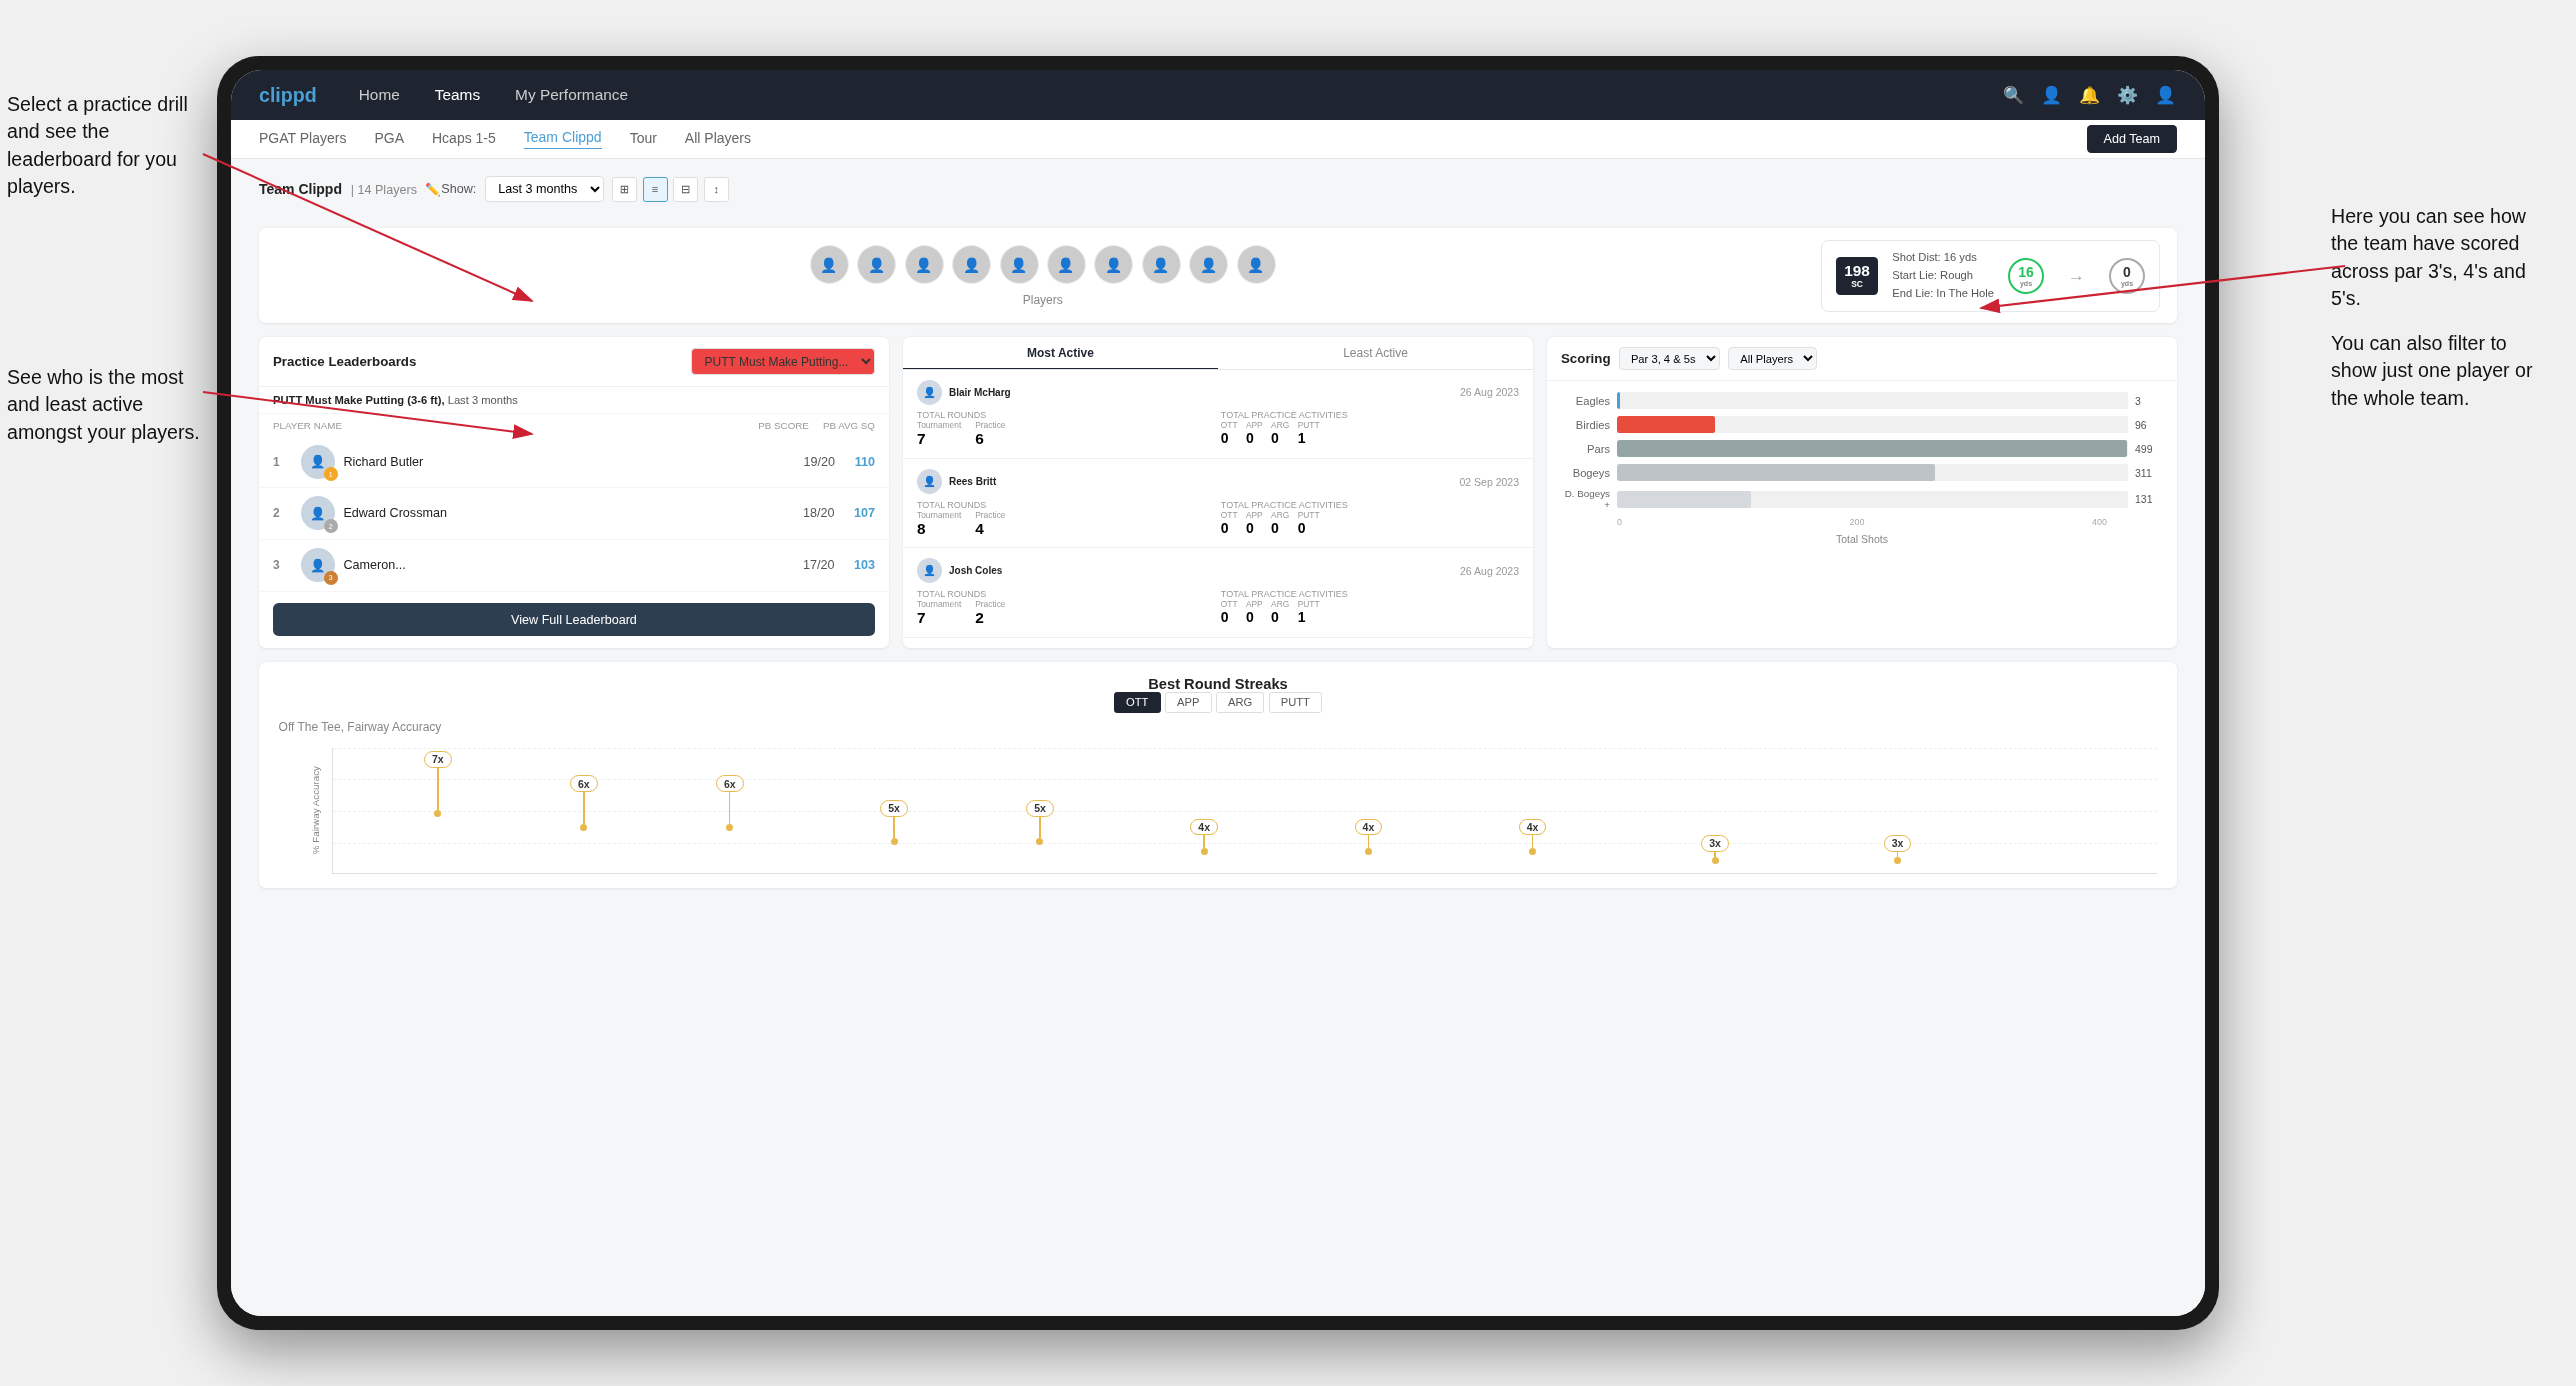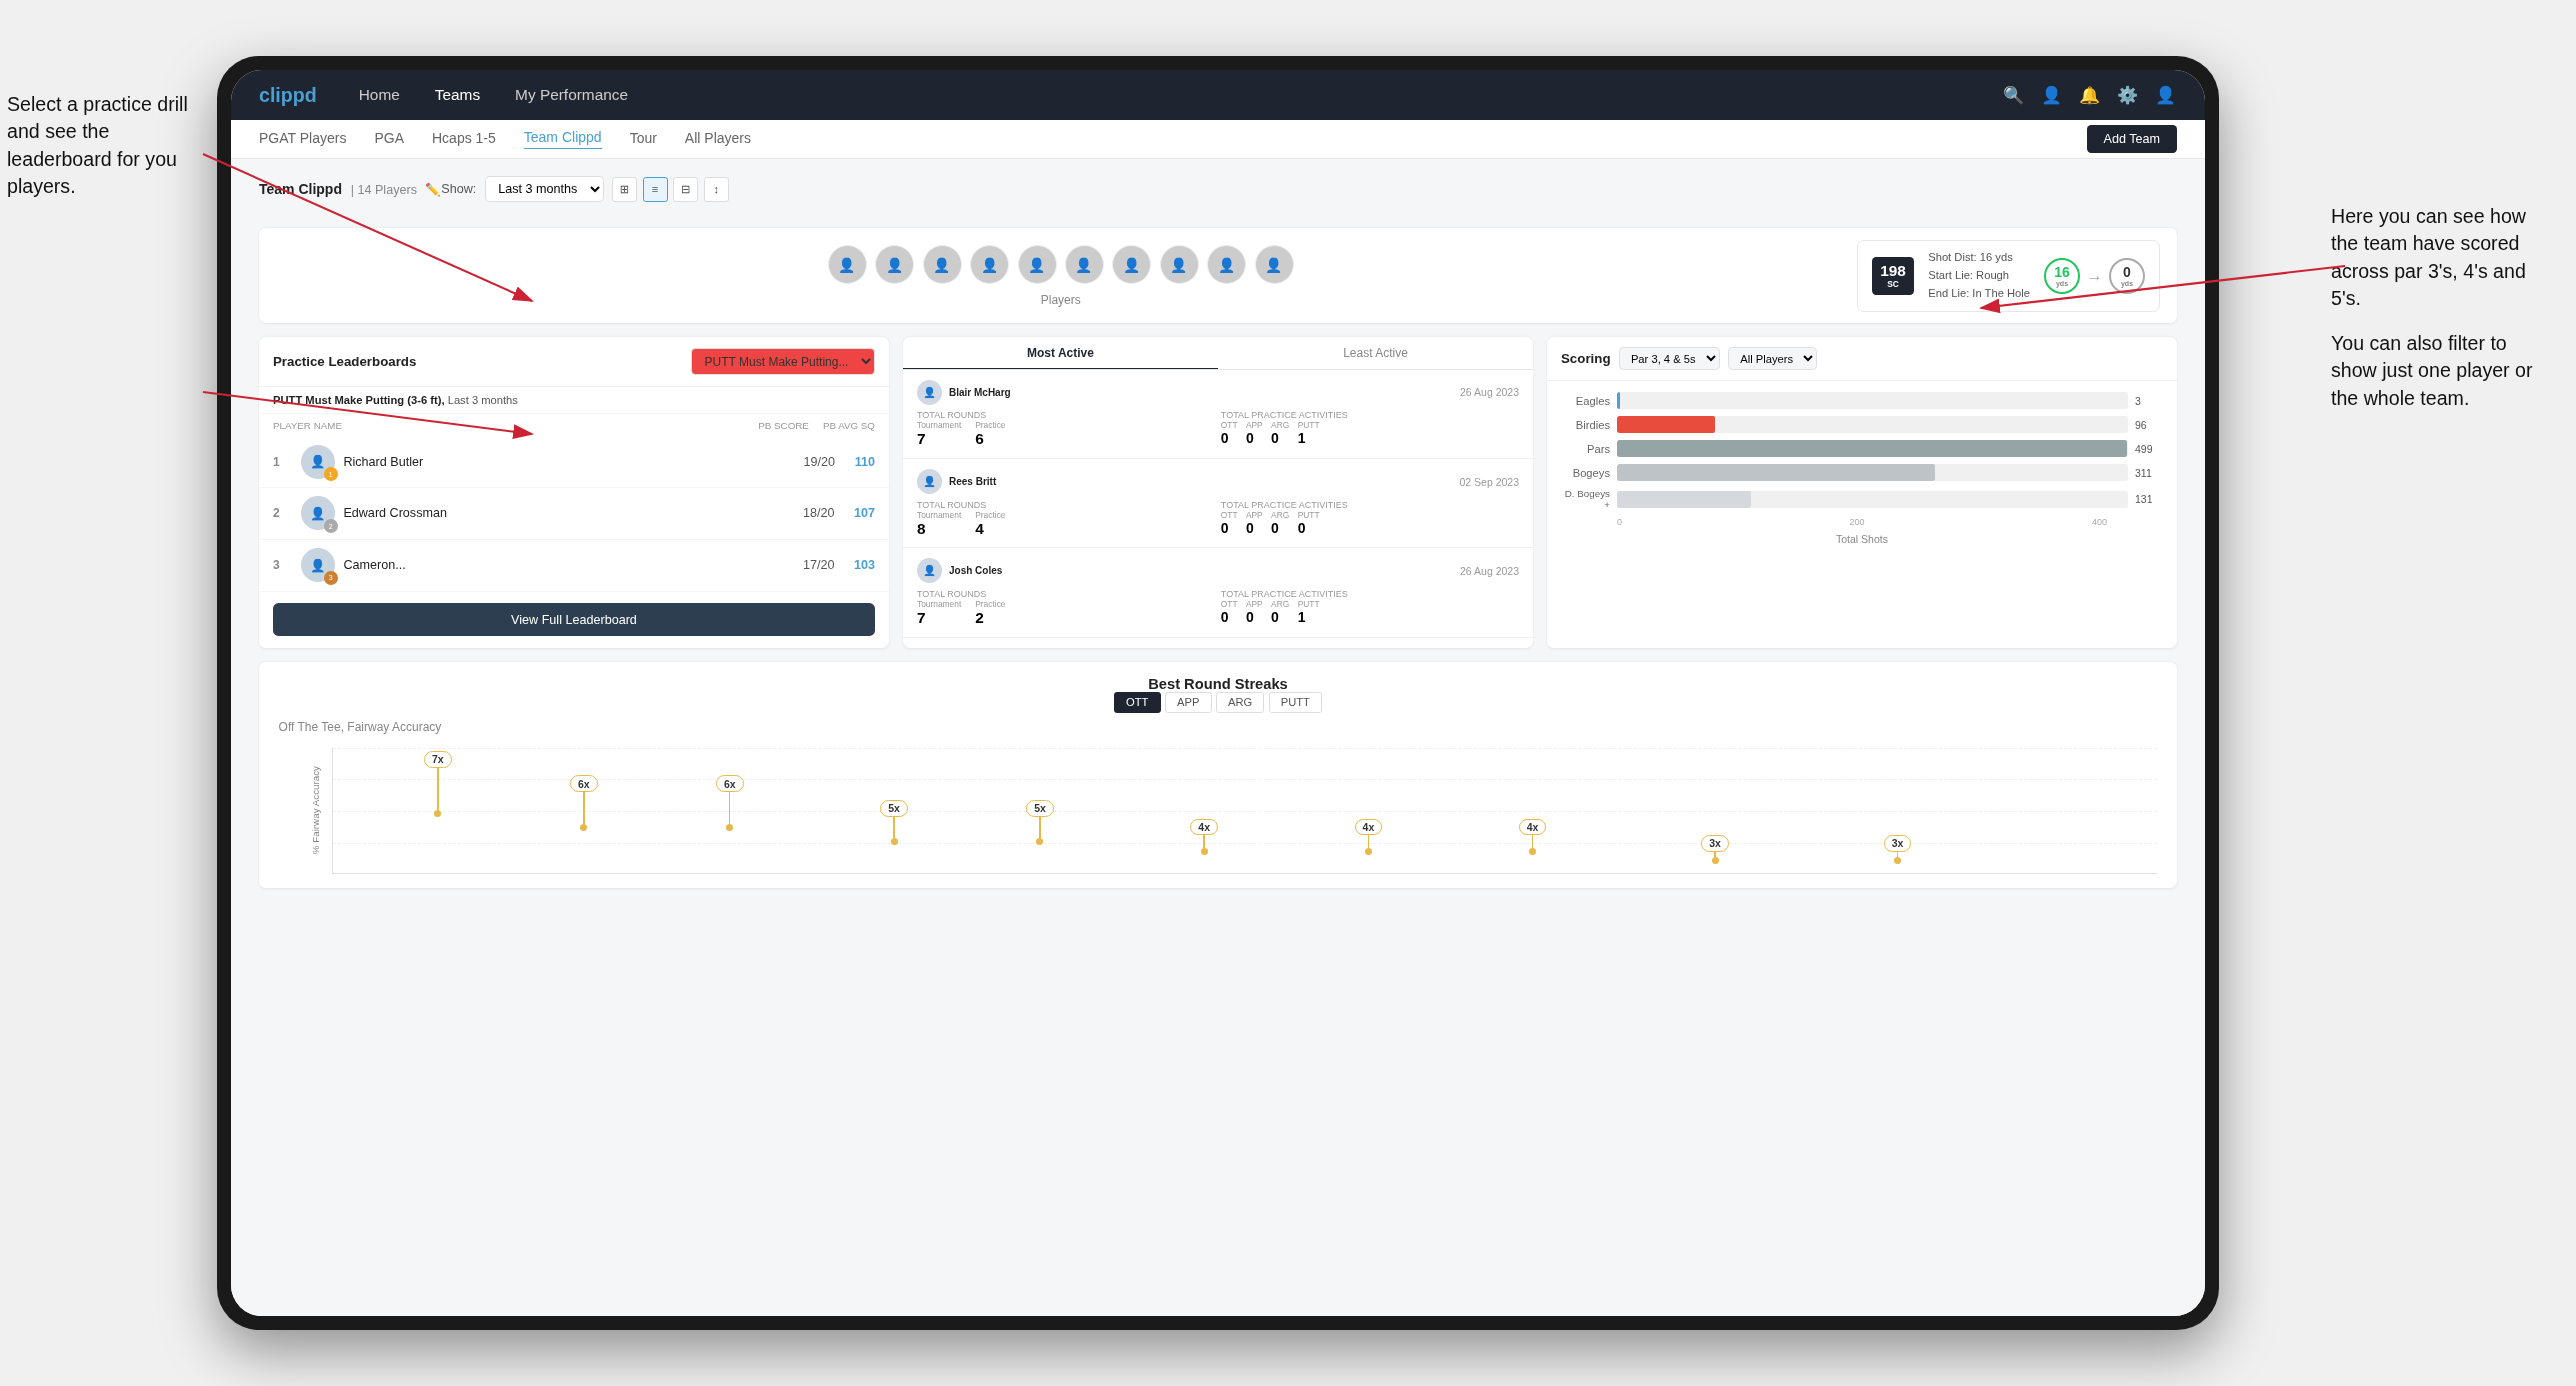--- a/index.html
+++ b/index.html
@@ -206,21 +206,21 @@
       font-weight: 700;
       padding: 5.6px 8.4px;
       border-radius: 4.2px;
       text-align: center;
       line-height: 1.1;
     }
     .shot-badge small { font-size: 8.4px; display: block; }
     .shot-details { font-size: 11.2px; color: #555; line-height: 1.6; }
     .shot-circles {
       display: flex;
-      gap: 6px;
+      gap: 24px;
       align-items: center;
     }
     .shot-circle {
       width: 36px;
       height: 36px;
       border-radius: 50%;
       border: 2.1px solid #ccc;
       display: flex;
       flex-direction: column;
       align-items: center;
@@ -525,20 +525,23 @@
   </style>
 </head>
 <body>
 
 <div style="position:relative; width:2576px; height:1386px; background:#f0f0f0;">
 
   <div class="annotation" style="left:7px; top:91px;">
     <span>Select a practice drill and see the leaderboard for you players.</span>
   </div>
 
+  <div class="annotation" style="left:7px; top:364px;">
+    <span>See who is the most and least active amongst your players.</span>
+  </div>
 
   <div class="annotation" style="right:21px; top:203px; max-width:224px;">
     <div style="margin-bottom:17px;">Here you can see how the team have scored across par 3's, 4's and 5's.</div>
     <div>You can also filter to show just one player or the whole team.</div>
   </div>
 
   <div class="ipad-frame">
     <div class="ipad-screen">
 
       <div class="top-nav">

